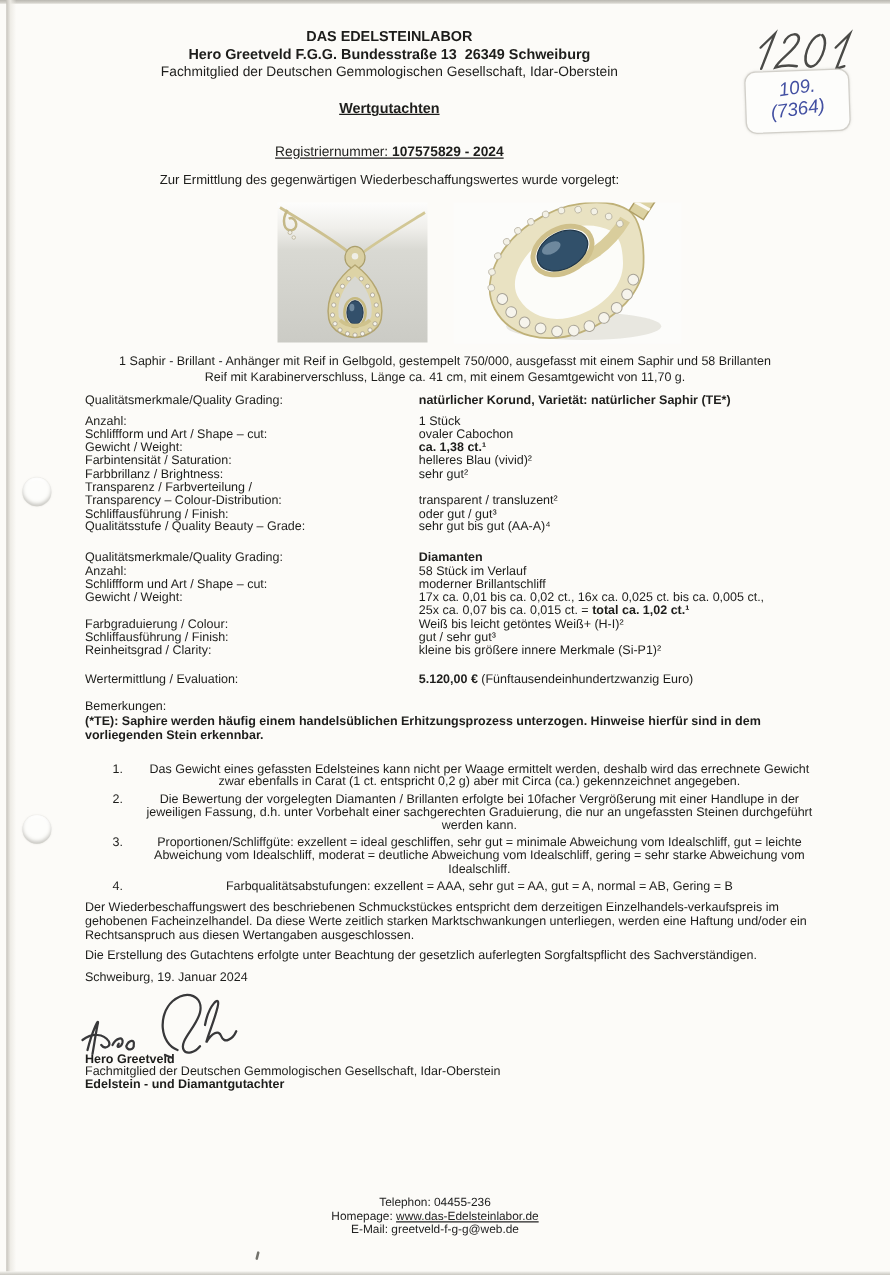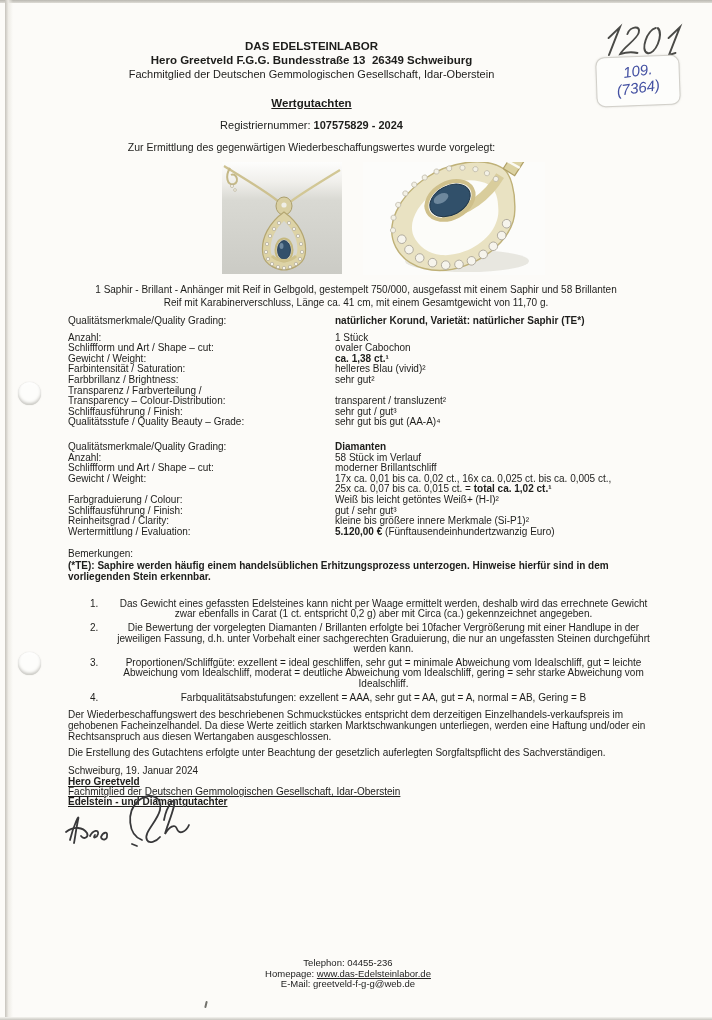--- a/index.html
+++ b/index.html
@@ -15,57 +15,57 @@
   .hole1{left:18px;top:382px;} .hole2{left:18px;top:652px;}
   .speck{position:absolute;left:205px;top:1001px;width:2px;height:7px;background:#72726c;transform:rotate(14deg);border-radius:1px;}
   
   .hw1201{position:absolute;left:598px;top:22px;width:90px;height:40px;}
   .sticker{position:absolute;left:596px;top:56px;width:82px;height:48px;background:#fdfdfb;
     border:1px solid #d2d0ca;border-radius:9px;box-shadow:0 0 2px rgba(150,148,140,.35);
     color:#4350a2;font-style:italic;text-align:center;transform:rotate(-2deg);}
   .sticker .l1{margin-top:5px;font-size:15px;transform:rotate(-6deg);}
   .sticker .l2{font-size:15px;transform:rotate(-6deg);}
   
-  .header{position:absolute;left:0;top:40px;width:623px;text-align:center;}
+  .header{position:absolute;left:0;top:24px;width:623px;text-align:center;}
   .h-lab{font-size:11.5px;font-weight:bold;}
   .h-addr{font-size:11.5px;font-weight:bold;margin-top:2px;}
   .h-member{font-size:11px;margin-top:2px;}
   .h-title{font-size:11.5px;font-weight:bold;text-decoration:underline;margin-top:17px;}
-  .h-reg{font-size:11px;margin-top:10px;}
+  .h-reg{font-size:11px;margin-top:23px;text-decoration:underline;}
   .h-reg .num{font-weight:bold;}
   .h-purpose{font-size:10.5px;margin-top:10px;}
   
   .photo{position:absolute;top:162px;}
   .photo-left{left:222px;width:120px;height:112px;background:linear-gradient(#fdfdfc 0%,#f0efeb 18%,#d9d9d3 34%,#cbcbc5 100%);}
   .photo-right{left:363px;width:182px;height:113px;background:#fcfcfa;}
   
   .desc{position:absolute;left:0;top:283px;width:712px;text-align:center;font-size:10px;line-height:13px;}
   
   .content{position:absolute;left:68px;top:316px;width:586px;font-size:10px;}
   .kv-row{display:flex;line-height:10.6px;}
   .kv-row.gap{margin-bottom:6px;}
   .kv-label{width:267px;flex:none;}
   .kv-value{flex:1;}
   .kv-line{display:block;}
   .b{font-weight:bold;}
   .sec-diamonds{margin-top:14px;}
-  .sec-valuation{}
+  .sec-valuation{margin-top:12px;}
   .remarks{margin-top:12px;}
   .remarks-title{line-height:10.6px;}
   .remarks-note{font-weight:bold;line-height:11.5px;width:584px;}
   ol.fnotes{list-style:none;margin:16px 0 0 0;padding:0 0 0 22px;}
   ol.fnotes li{display:flex;line-height:10.6px;margin-bottom:3px;}
   .fn-num{width:25px;flex:none;}
   .fn-text{width:537px;text-align:center;}
   .para{line-height:10.8px;margin:0;}
   .para1{margin-top:7px;}
   .para2{margin-top:5px;}
   .place-date{margin-top:8px;line-height:10.6px;}
   .sig-svg{position:absolute;left:-8px;top:472px;width:150px;height:64px;}
-  .sig-block{line-height:10.2px;text-decoration:underline;}
+  .sig-block{margin-top:54px;line-height:10.2px;}
   .sig-block .bold{font-weight:bold;}
   
   .footer{position:absolute;left:0;top:958px;width:696px;text-align:center;font-size:9.5px;line-height:10.5px;color:#222;}
   .footer .url{text-decoration:underline;}
 </style>
 </head>
 <body>
 
 <div class="page">
 
@@ -236,21 +236,21 @@
         </div>
         <div class="kv-row">
           <span class="kv-label">Transparency – Colour-Distribution:</span>
           <span class="kv-value">
             <span class="kv-line"><span>transparent / transluzent²</span></span>
           </span>
         </div>
         <div class="kv-row">
           <span class="kv-label">Schliffausführung / Finish:</span>
           <span class="kv-value">
-            <span class="kv-line"><span>sehr gut / gut³</span></span>
+            <span class="kv-line"><span>oder gut / gut³</span></span>
           </span>
         </div>
         <div class="kv-row">
           <span class="kv-label">Qualitätsstufe / Quality Beauty – Grade:</span>
           <span class="kv-value">
             <span class="kv-line"><span>sehr gut bis gut (AA-A)⁴</span></span>
           </span>
         </div>
       </section>
     <section class="sec-diamonds">

